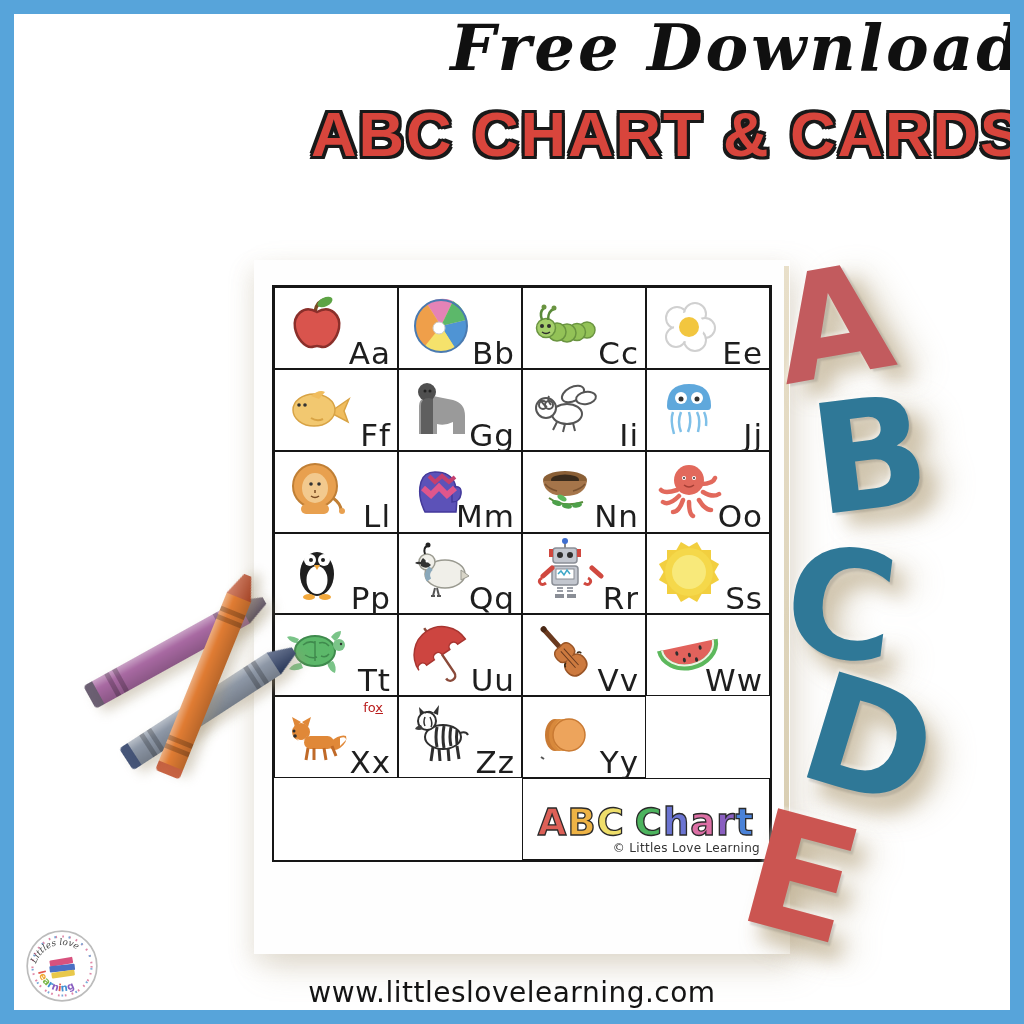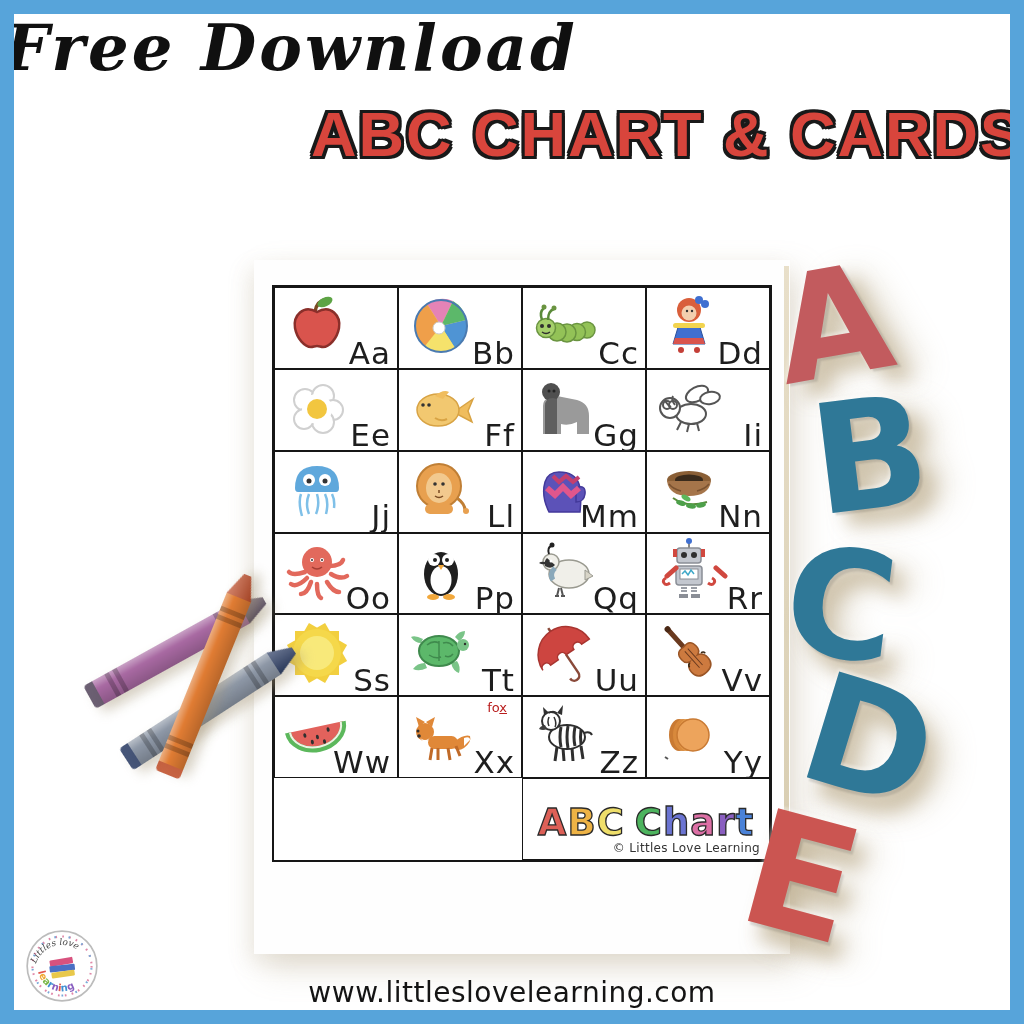--- a/index.html
+++ b/index.html
@@ -1,21 +1,21 @@
 <!DOCTYPE html>
 <html><head>
 <meta charset="utf-8">
 <style>
   html,body{margin:0;padding:0;background:#e8e8e8;}
   .page{position:relative;width:1024px;height:1024px;background:#ffffff;overflow:hidden;
         font-family:"DejaVu Sans",sans-serif;}
   .frame{position:absolute;inset:0;border:14px solid #57a4da;z-index:60;pointer-events:none;}
 
   
-  .script-title{position:absolute;top:10px;left:4px;right:0;text-align:left;
+  .script-title{position:absolute;top:10px;left:17px;right:0;text-align:right;
     font-family:"DejaVu Serif",serif;font-style:italic;font-weight:bold;font-size:64px;
     color:#101010;letter-spacing:3px;z-index:5;}
   .main-title{position:absolute;top:98px;left:0;right:0;text-align:right;
     font-family:"Liberation Sans",sans-serif;font-weight:900;font-size:63px;letter-spacing:2px;
     color:#d8453c;z-index:5;
     text-shadow:-3px -3px 0 #191919,3px -3px 0 #191919,-3px 3px 0 #191919,3px 3px 0 #191919,
                 -3px 0 0 #191919,3px 0 0 #191919,0 -3px 0 #191919,0 3px 0 #191919;}
 
   
   .paper{position:absolute;left:254px;top:260px;width:536px;height:694px;background:#fefefe;
@@ -112,36 +112,20 @@
               <circle cx="17" cy="38" r="9.5" fill="#a5cf6b"></circle>
             </g>
             <path d="M13 30q-3-8 2-12m4 12q0-9 6-11" stroke="#5a8a3a" stroke-width="2.5" fill="none"></path>
             <circle cx="15" cy="17" r="2.5" fill="#6a9440"></circle>
             <circle cx="25" cy="18" r="2.5" fill="#6a9440"></circle>
             <circle cx="13" cy="36" r="2" fill="#2f2f2f"></circle>
             <circle cx="20" cy="36" r="2" fill="#2f2f2f"></circle>
             <path d="M13 42q4 3 8 0" stroke="#2f2f2f" stroke-width="1.5" fill="none"></path>
           </svg></div>
         <span class="clet">Cc</span>
-      </div>
-      <div class="cell">
-        <div class="cicon"><svg viewBox="0 0 72 72">
-            <circle cx="36" cy="20" r="12" fill="#d95f3b"></circle>
-            <circle cx="36" cy="23" r="7.5" fill="#f3cfae"></circle>
-            <circle cx="46" cy="10" r="4" fill="#3f6fd0"></circle>
-            <circle cx="52" cy="14" r="4" fill="#3f6fd0"></circle>
-            <path d="M26 34h20l6 20H20z" fill="#3f6fd0" stroke="#2a4f9a"></path>
-            <path d="M22 48h28l2 6H20z" fill="#d9544d"></path>
-            <rect x="20" y="33" width="32" height="5" rx="2.5" fill="#f2d44f"></rect>
-            <circle cx="34" cy="21" r="1.2" fill="#333"></circle>
-            <circle cx="39" cy="21" r="1.2" fill="#333"></circle>
-            <circle cx="28" cy="60" r="3" fill="#c43f38"></circle>
-            <circle cx="44" cy="60" r="3" fill="#c43f38"></circle>
-          </svg></div>
-        <span class="clet">Dd</span>
       </div>
       <div class="cell">
         <div class="cicon"><svg viewBox="0 0 72 72">
             <g fill="#fff" stroke="#d0d0d0" stroke-width="2">
               <circle cx="24" cy="28" r="11"></circle>
               <circle cx="42" cy="24" r="11"></circle>
               <circle cx="52" cy="38" r="10"></circle>
               <circle cx="42" cy="50" r="11"></circle>
               <circle cx="23" cy="47" r="10"></circle>
               <circle cx="36" cy="37" r="15" stroke="none"></circle>

